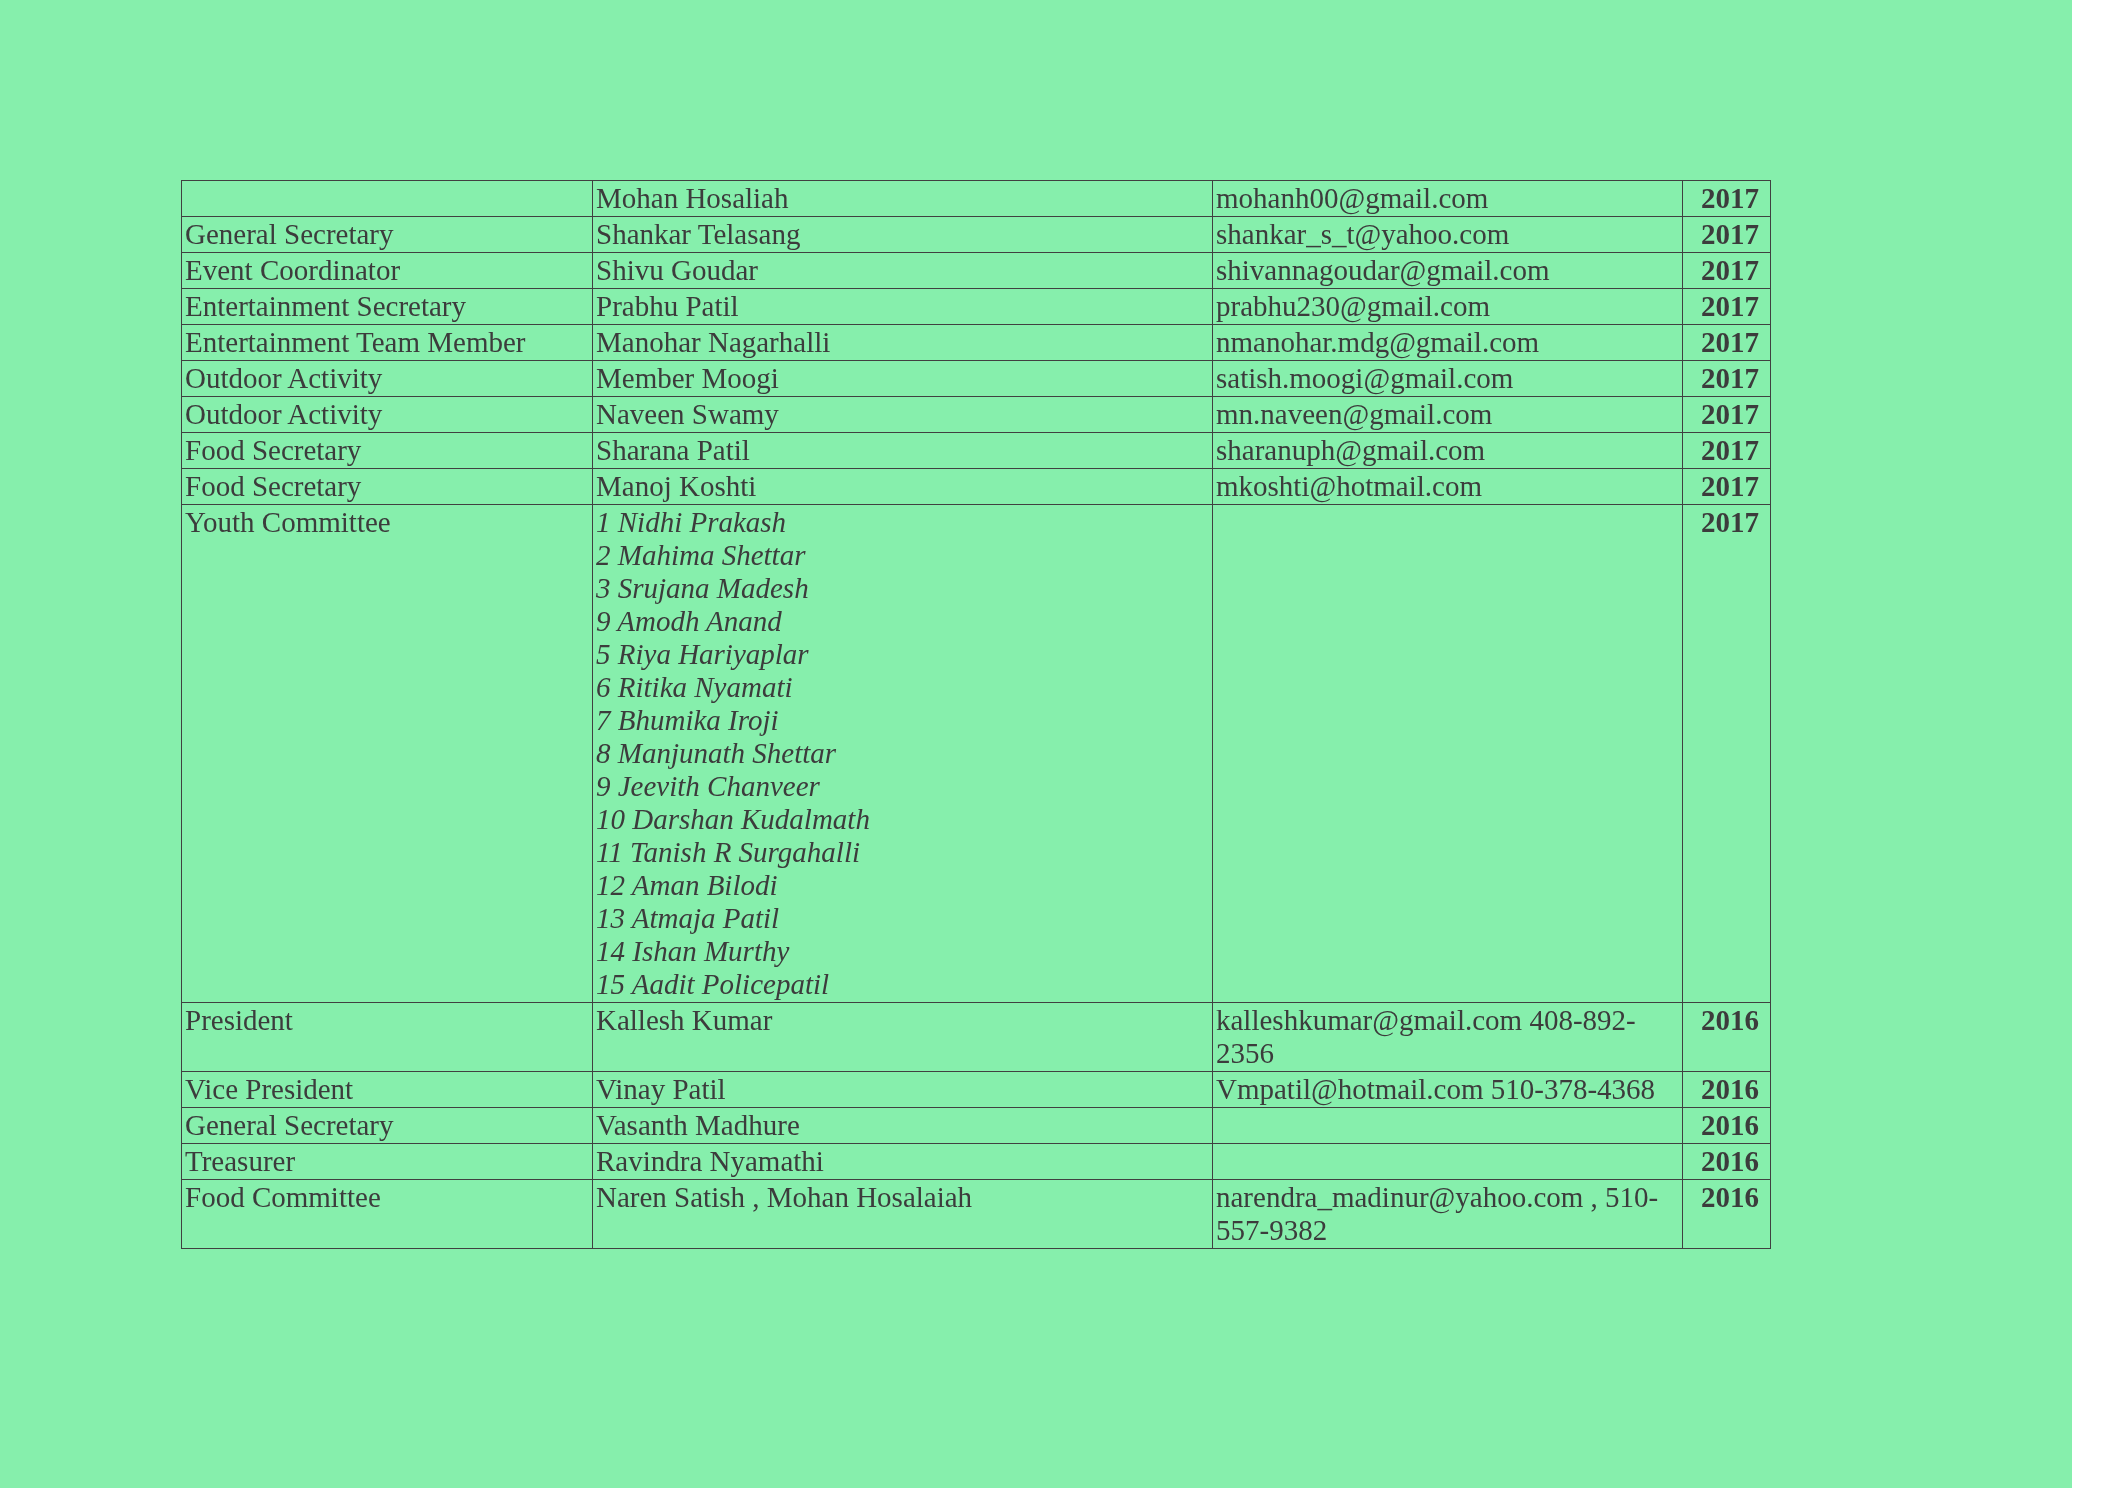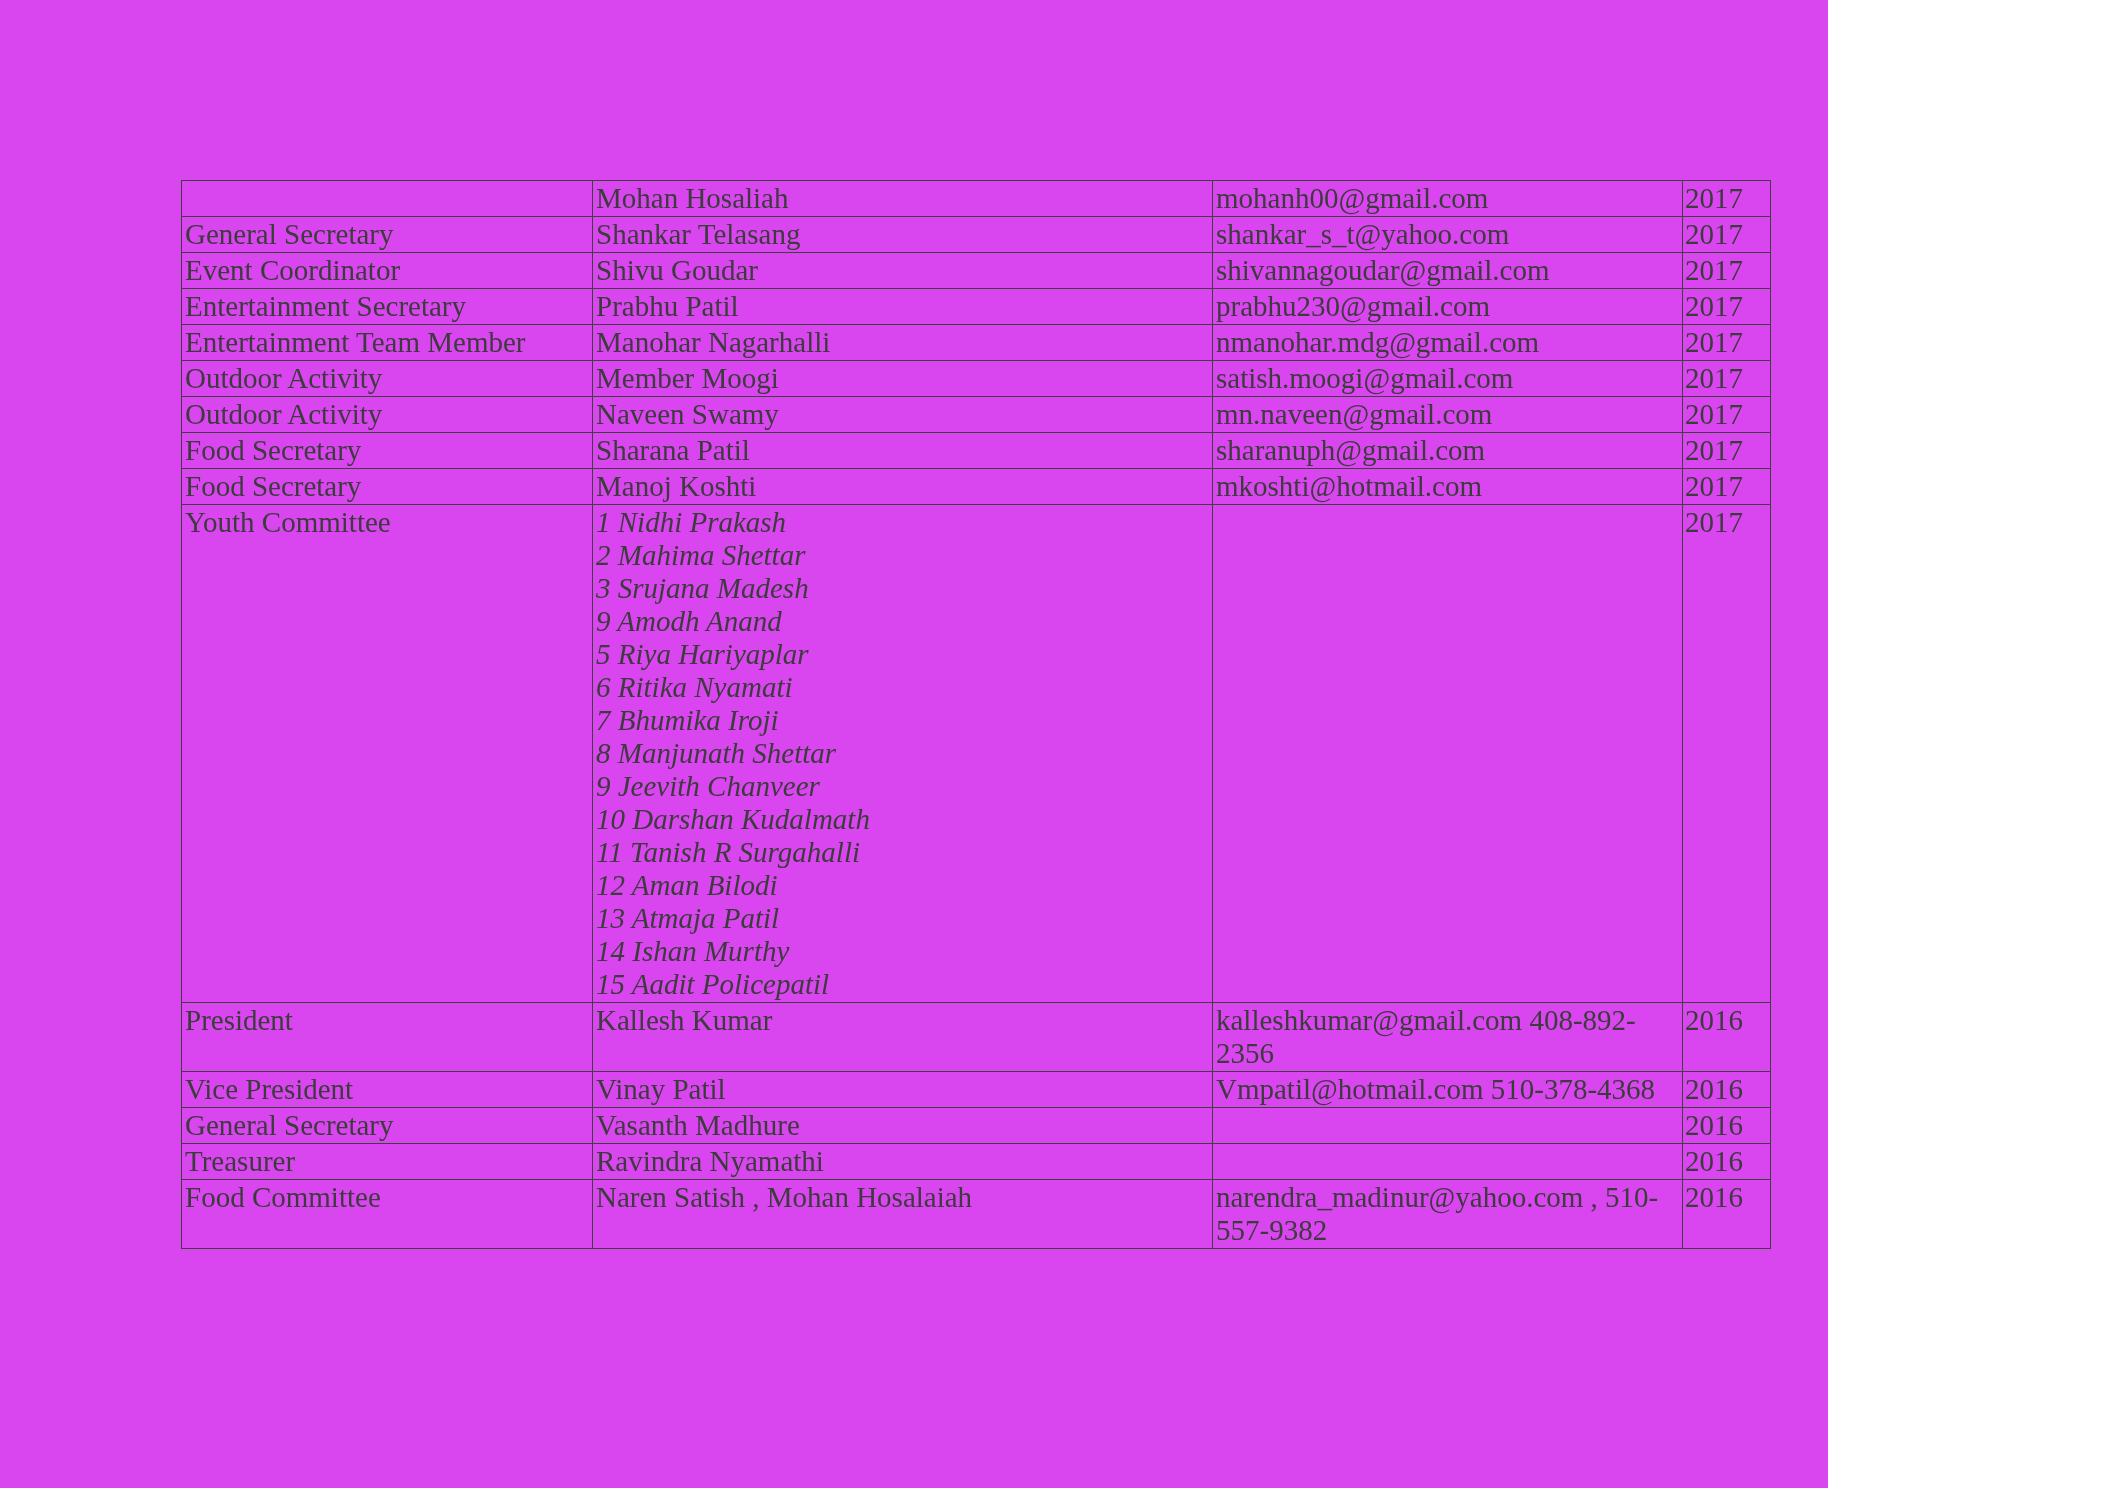--- a/index.html
+++ b/index.html
@@ -2,23 +2,23 @@
 <html><head>
 <meta charset="utf-8">
 <style>
   html, body {
     margin: 0;
     padding: 0;
     background: #ffffff;
   }
   .page {
     position: relative;
-    width: 1828px;
+    width: 2072px;
     height: 1488px;
-    background: #d946ef;
+    background: #86efac;
     overflow: hidden;
     font-family: "Liberation Serif", "DejaVu Serif", serif;
     color: #3c3c3c;
   }
   table.committee-table {
     position: absolute;
     left: 181px;
     top: 180px;
     border-collapse: collapse;
     table-layout: fixed;
@@ -32,21 +32,22 @@
     vertical-align: top;
     text-align: left;
     padding: 1px 4px 1px 3px;
     overflow: hidden;
     word-wrap: break-word;
   }
   table.committee-table td.email-cell {
     padding-right: 12px;
   }
   table.committee-table td.year-cell {
-    padding-left: 2px;
+    padding-left: 18px;
+    font-weight: bold;
   }
   .member-line {
     white-space: nowrap;
     font-style: italic;
   }
 </style>
 </head>
 <body>
 
 <div class="page">

